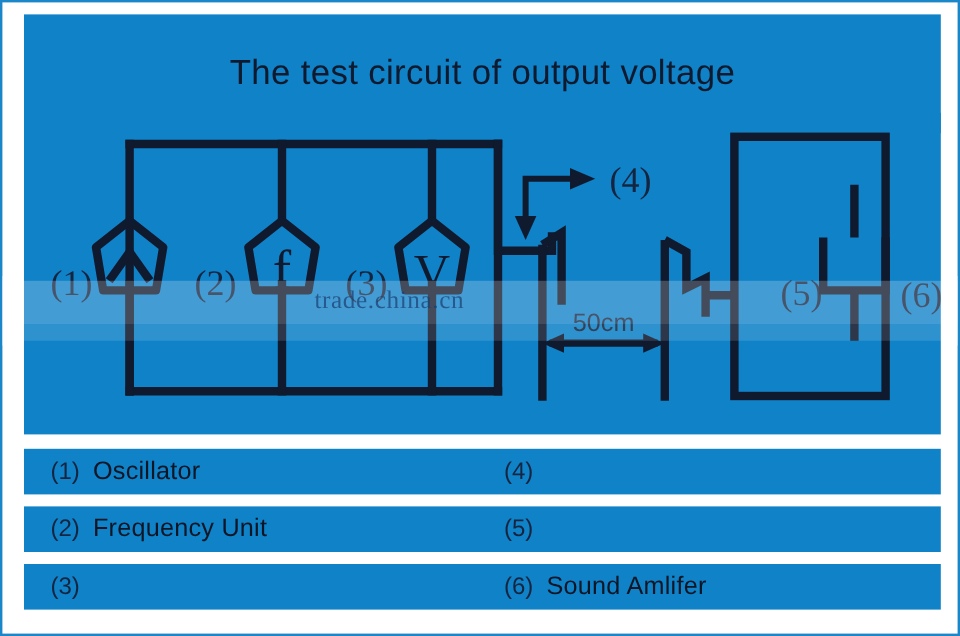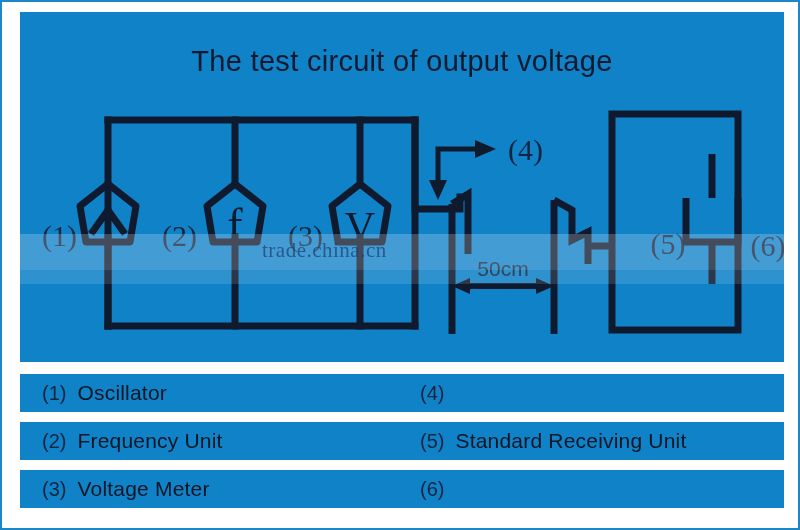--- a/index.html
+++ b/index.html
@@ -230,31 +230,30 @@
       </div>
     </div>
 
     <div class="legend-row">
       <div class="legend-cell left">
         <span class="legend-num">(2)</span>
         <span class="legend-label">Frequency Unit</span>
       </div>
       <div class="legend-cell right">
         <span class="legend-num">(5)</span>
-        <span class="legend-label">Standard Receiving Unit</span>
       </div>
     </div>
 
     <div class="legend-row">
       <div class="legend-cell left">
         <span class="legend-num">(3)</span>
-        <span class="legend-label">Voltage Meter</span>
       </div>
       <div class="legend-cell right">
         <span class="legend-num">(6)</span>
+        <span class="legend-label">Sound Amlifer</span>
       </div>
     </div>
 
   </div>
 
   <div class="wm-band b1"></div>
   <div class="wm-band b2"></div>
   <div class="wm-edge l"></div>
   <div class="wm-edge r"></div>
   <div class="wm-text">trade.china.cn</div>

